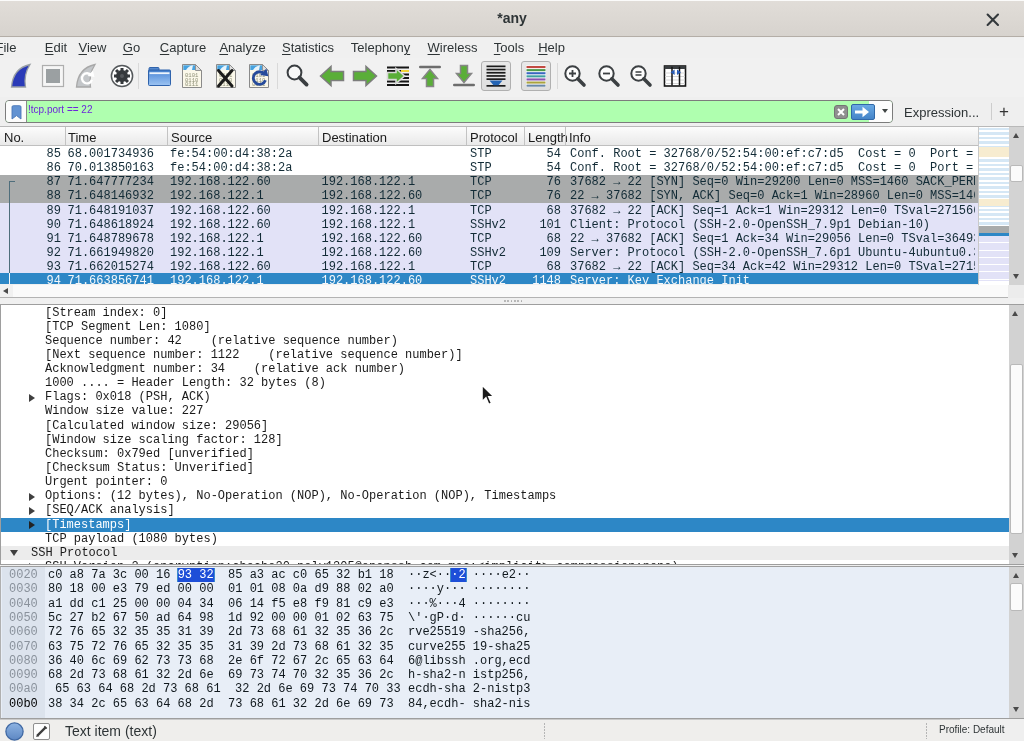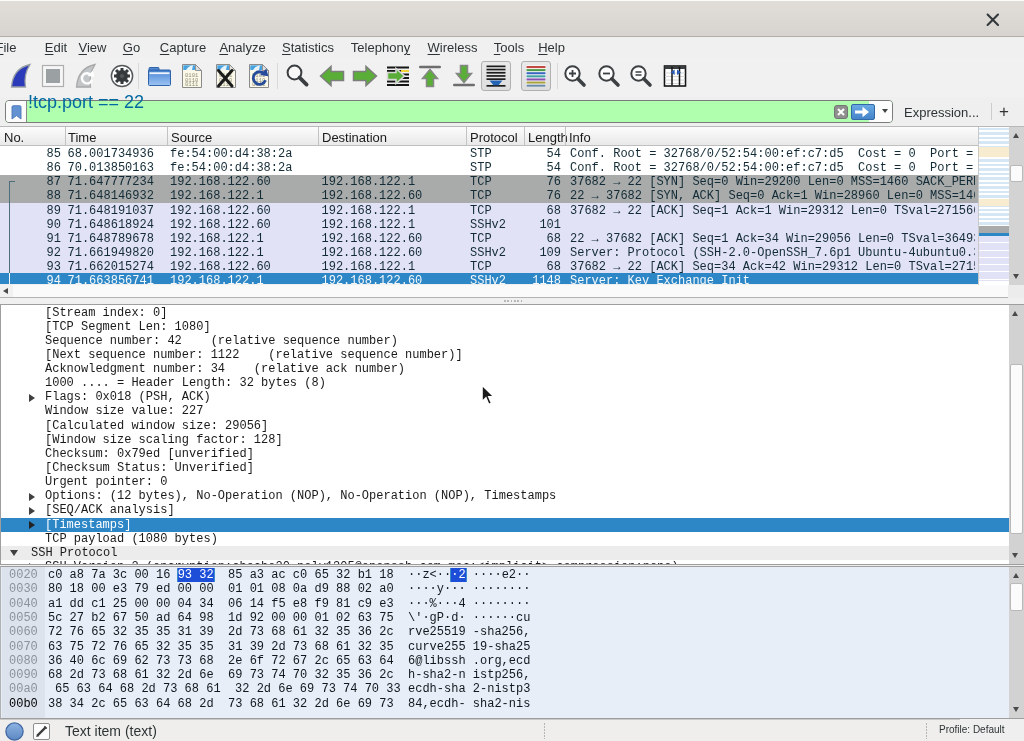--- a/index.html
+++ b/index.html
@@ -19,20 +19,21 @@
 .trow{position:absolute;left:0;width:1008px;height:14.13px;font:12px "Liberation Mono",monospace;color:#1a1a1a;white-space:pre}
 .tri{position:absolute;width:0;height:0;border-top:4px solid transparent;border-bottom:4px solid transparent;border-left:6px solid #3f3f3f}
 .trid{position:absolute;width:0;height:0;border-left:4px solid transparent;border-right:4px solid transparent;border-top:6px solid #3f3f3f}
 .hrow{position:absolute;left:0;font:12px "Liberation Mono",monospace;color:#10181d;white-space:pre}
 .hl{background:#1d4ed8;color:#fff;box-shadow:-1px 0 0 #3a8ccb,1px 0 0 #3a8ccb}
 </style></head>
 <body>
 <div id="win">
 
 <div class="a" style="left:0;top:0;width:1024px;height:37px;background:linear-gradient(#e1ddd8,#d7d3ce);border-top:1px solid #fbfbfa;border-bottom:1px solid #b4aea7;box-sizing:border-box"></div>
+<div class="a" style="left:0;top:10px;width:1024px;text-align:center;font-size:14px;font-weight:bold;color:#2e3436">*any</div>
 <svg class="a" style="left:985px;top:12px" width="16" height="16" viewBox="0 0 16 16">
       <path d="M2.6 2.6 L13 13 M13 2.6 L2.6 13" stroke="#34393c" stroke-width="2.1" stroke-linecap="round"></path>
     </svg>
 
 <div class="a" style="left:0;top:38px;width:1024px;height:20px;background:#f0f0f0"></div>
 <div class="a menu" style="left:0;top:40px;width:1024px;height:17px;font-size:13px;color:#2e3436">
 <span class="a" style="left:6px;transform:translateX(-50%)"><span class="u">F</span>ile</span>
 <span class="a" style="left:56px;transform:translateX(-50%)"><span class="u">E</span>dit</span>
 <span class="a" style="left:92.5px;transform:translateX(-50%)"><span class="u">V</span>iew</span>
 <span class="a" style="left:131.5px;transform:translateX(-50%)"><span class="u">G</span>o</span>
@@ -228,21 +229,21 @@
         <path d="M16 7.5 L20 10.3 L16 13.1 Z" fill="#2a5db8"></path>
       </svg>
 </div>
 
 <div class="a" style="left:0;top:97px;width:1024px;height:30px;background:#efefef"></div>
 <div class="a" style="left:5px;top:100px;width:888px;height:23px;background:#afffaf;border:1px solid #7c7c7c;border-radius:4px;box-sizing:border-box"></div>
 <div class="a" style="left:6px;top:101px;width:20px;height:21px;background:#fcfcfc;border-right:1px solid #8a8a8a;border-radius:3px 0 0 3px"></div>
 <svg class="a" style="left:11px;top:104.5px" width="11" height="15" viewBox="0 0 11 15">
       <path d="M1 2 Q1 0.7 2.3 0.7 L8.7 0.7 Q10 0.7 10 2 L10 14 L5.5 10.6 L1 14 Z" fill="#6292d2" stroke="#4a77b8" stroke-width="0.9"></path>
     </svg>
-<div class="a" style="left:28px;top:92px;font-size:18px;color:#0369a1">!tcp.port == 22</div>
+<div class="a" style="left:28px;top:104px;font-size:10px;color:#6d28d9">!tcp.port == 22</div>
 <div class="a" style="left:834px;top:104.5px;width:14px;height:14px;background:#8f8f8f;border:1px solid #747474;border-radius:3px;box-sizing:border-box"></div>
 <svg class="a" style="left:834px;top:104.5px" width="14" height="14" viewBox="0 0 14 14">
       <path d="M4 4 L10 10 M10 4 L4 10" stroke="#fff" stroke-width="2"></path>
     </svg>
 <div class="a" style="left:869px;top:101px;width:23px;height:21px;background:#fdfdfd;border-radius:0 3px 3px 0"></div>
 <div class="a" style="left:851px;top:103.5px;width:23.5px;height:16px;background:linear-gradient(#6aa9e4,#4484c8);border:1px solid #3068a8;border-radius:2px;box-sizing:border-box"></div>
 <svg class="a" style="left:851px;top:103.5px" width="24" height="16" viewBox="0 0 24 16">
       <path d="M4 8 L13 8" stroke="#fff" stroke-width="3"></path>
       <path d="M11.5 2.8 L18 8 L11.5 13.2 Z" fill="#fff"></path>
     </svg>
@@ -313,20 +314,21 @@
         <span class="c len">68</span>
         <span class="c i">37682 → 22 [ACK] Seq=1 Ack=1 Win=29312 Len=0 TSval=2715667478 TSecr=364938513</span>
       </div>
 <div class="row l" style="top:70.4px">
         <span class="c no">90</span>
         <span class="c t">71.648618924</span>
         <span class="c s">192.168.122.60</span>
         <span class="c d">192.168.122.1</span>
         <span class="c p">SSHv2</span>
         <span class="c len">101</span>
+        <span class="c i">Client: Protocol (SSH-2.0-OpenSSH_7.9p1 Debian-10)</span>
       </div>
 <div class="row l" style="top:84.48px">
         <span class="c no">91</span>
         <span class="c t">71.648789678</span>
         <span class="c s">192.168.122.1</span>
         <span class="c d">192.168.122.60</span>
         <span class="c p">TCP</span>
         <span class="c len">68</span>
         <span class="c i">22 → 37682 [ACK] Seq=1 Ack=34 Win=29056 Len=0 TSval=3649385134 TSecr=2715667</span>
       </div>

